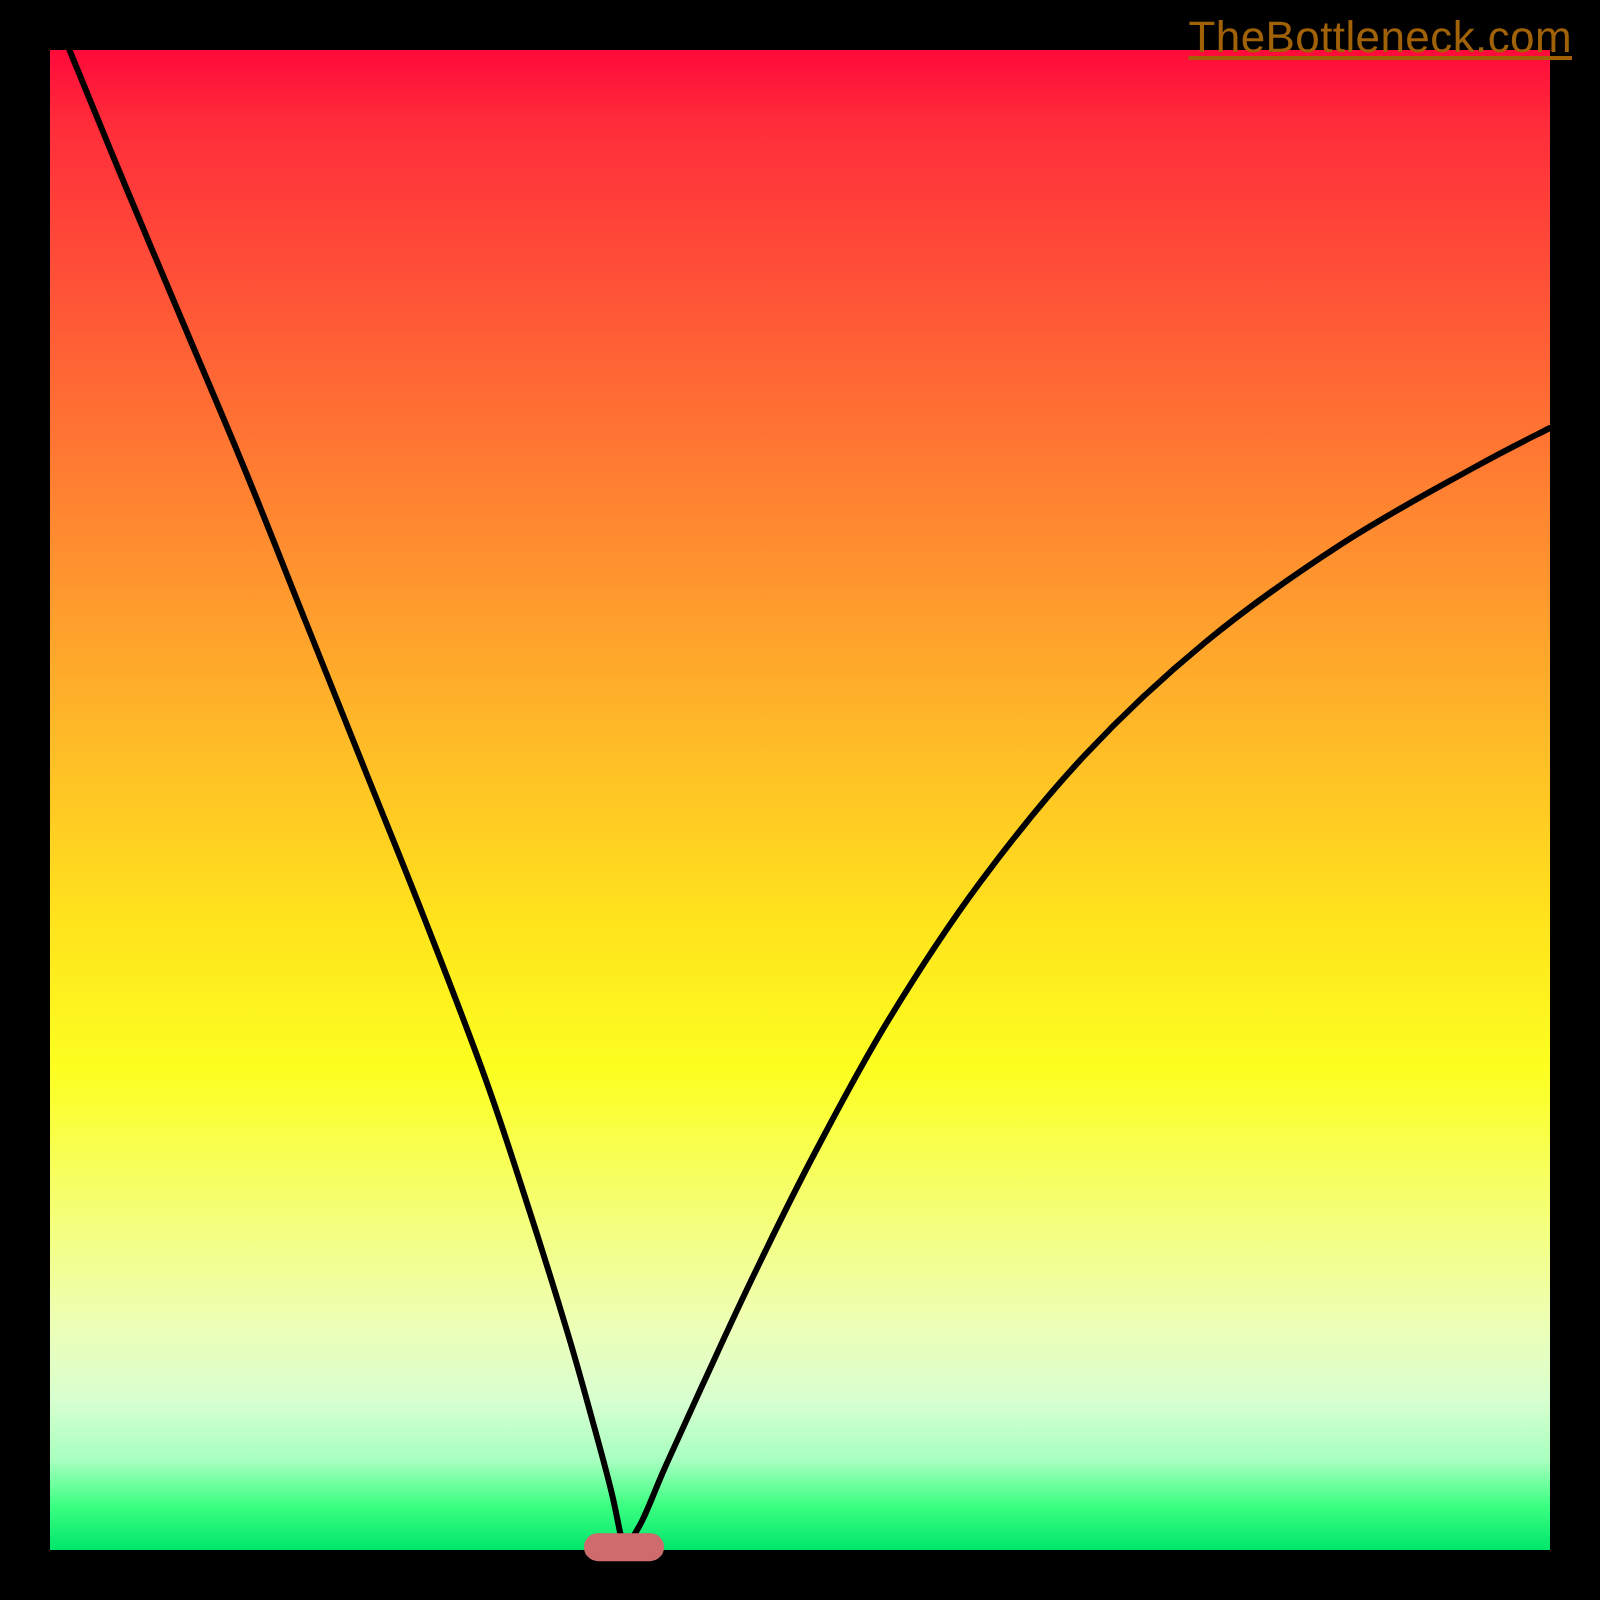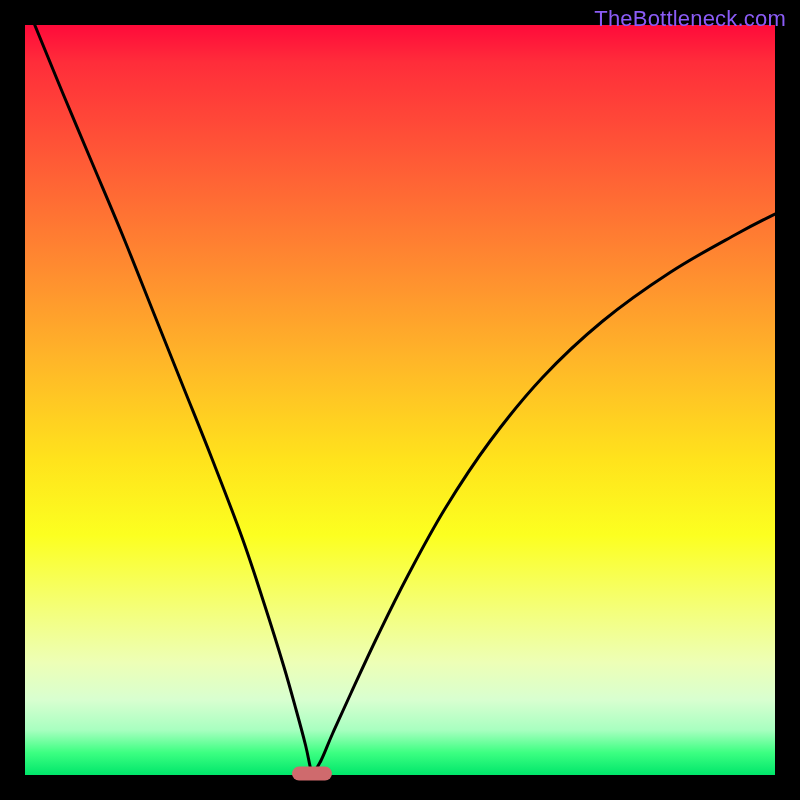--- a/index.html
+++ b/index.html
@@ -30,24 +30,25 @@
       #d8ffd0 90%,
       #a8ffc0 94%,
       #3dff82 97%,
       #00e66a 100%
     );
   }
   .watermark {
     position: absolute;
     top: 6px;
     right: 14px;
-    color: #8b5cf6;
+    color: #a16207;
     font-size: 22px;
     font-weight: 500;
     letter-spacing: 0.2px;
+    text-decoration: underline;
   }
   .curve-svg {
     position: absolute;
     left: 0; top: 0;
     width: 100%;
     height: 100%;
   }
   .pill {
     position: absolute;
     width: 40px;

